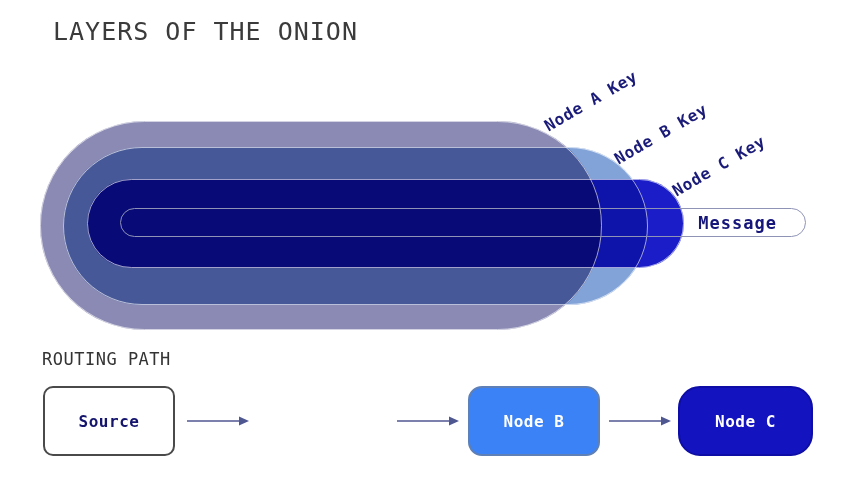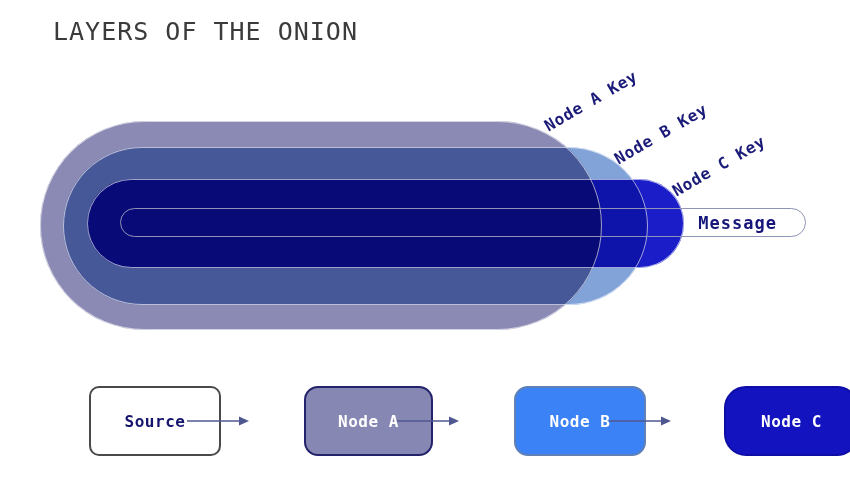--- a/index.html
+++ b/index.html
@@ -44,21 +44,21 @@
     letter-spacing:0.8px;line-height:20px;white-space:nowrap;
     transform:rotate(-30deg);transform-origin:0 100%;
   }
   .key-a{left:551px;top:116px;}
   .key-b{left:621px;top:149px;}
   .key-c{left:679px;top:181px;}
   
   .node-box{
     position:absolute;top:386px;height:70px;box-sizing:border-box;
     display:flex;align-items:center;justify-content:center;
-    font-size:16px;font-weight:bold;letter-spacing:0.5px;white-space:nowrap;margin-left:46px;
+    font-size:16px;font-weight:bold;letter-spacing:0.5px;white-space:nowrap;
   }
   .box-source{left:43px;width:132px;background:#ffffff;border:2px solid #4A4A4A;border-radius:10px;color:#15156E;}
   .box-node-a{left:258px;width:129px;background:#8687B2;border:2px solid #23236B;border-radius:14px;color:#ffffff;}
   .box-node-b{left:468px;width:132px;background:#3b82f6;border:2px solid #5E80B6;border-radius:14px;color:#ffffff;}
   .box-node-c{left:678px;width:135px;background:#1313C0;border:2px solid #0E0EA6;border-radius:22px;color:#ffffff;}
   .arrow{position:absolute;top:414px;width:64px;height:14px;}
   .arrow-1{left:186px;}
   .arrow-2{left:396px;}
   .arrow-3{left:608px;}
 </style>
@@ -79,33 +79,31 @@
 
     <div class="message-pill">
       <span class="message-label">Message</span>
     </div>
 
     <div class="key-label key-a">Node A Key</div>
     <div class="key-label key-b">Node B Key</div>
     <div class="key-label key-c">Node C Key</div>
   </div>
 
+  <div class="section-label">ROUTING PATH</div>
 
   <div class="node-box box-source">
     <span>Source</span>
   </div>
 
   <svg class="arrow arrow-1" viewBox="0 0 64 14" xmlns="http://www.w3.org/2000/svg">
     <line x1="1" y1="7" x2="53" y2="7" stroke="#4F5790" stroke-width="1.6"></line>
     <path d="M53 2.5 L63 7 L53 11.5 Z" fill="#4F5790"></path>
   </svg>
 
-  <div class="node-box box-node-a">
-    <span>Node A</span>
-  </div>
 
   <svg class="arrow arrow-2" viewBox="0 0 64 14" xmlns="http://www.w3.org/2000/svg">
     <line x1="1" y1="7" x2="53" y2="7" stroke="#4F5790" stroke-width="1.6"></line>
     <path d="M53 2.5 L63 7 L53 11.5 Z" fill="#4F5790"></path>
   </svg>
 
   <div class="node-box box-node-b">
     <span>Node B</span>
   </div>
 

